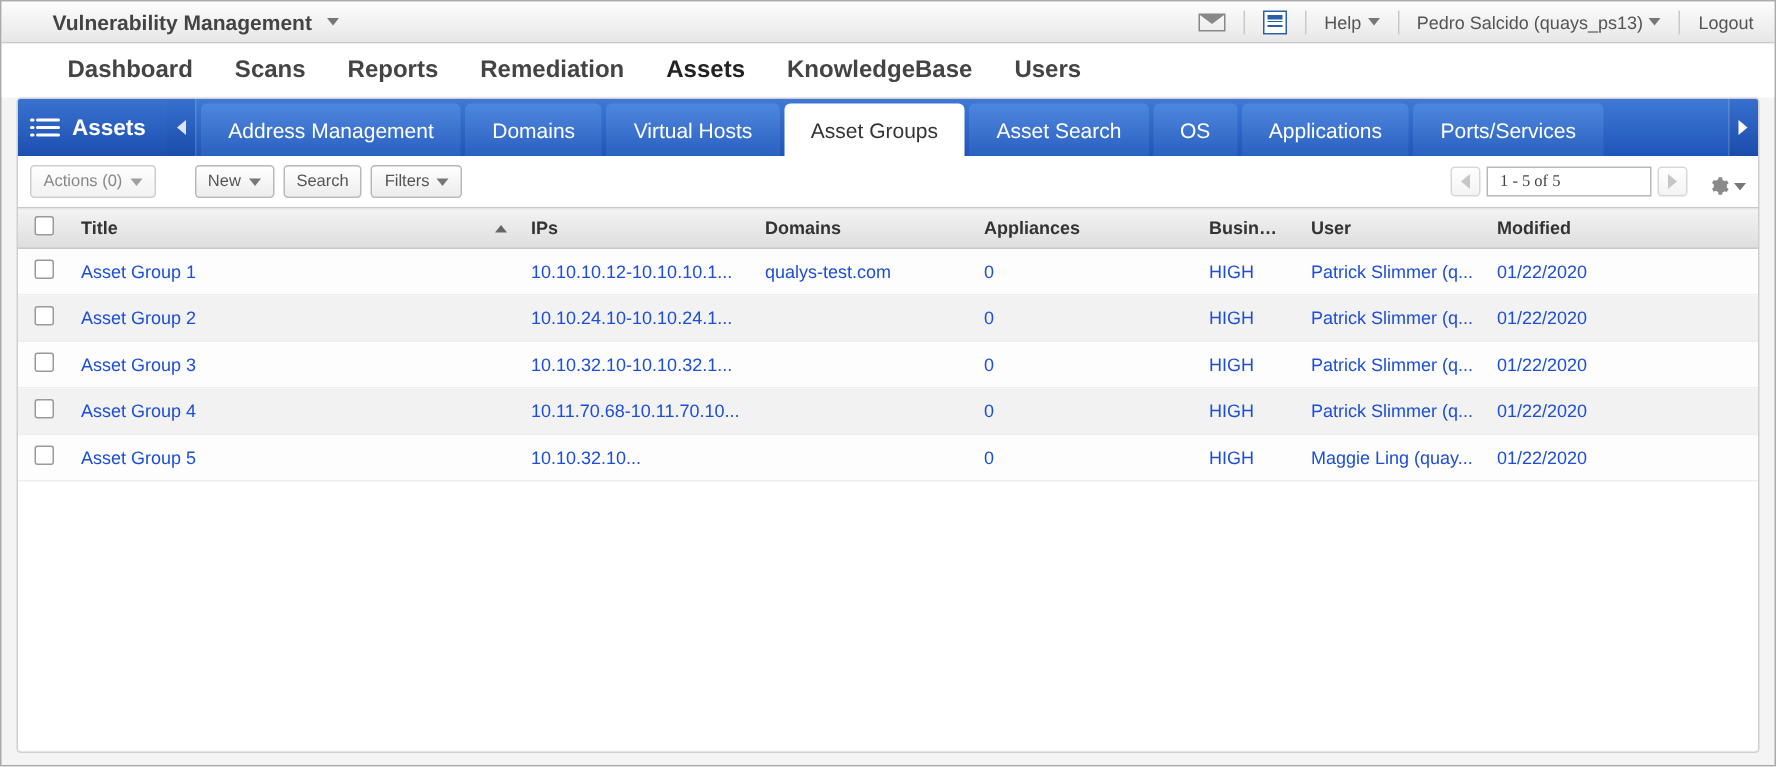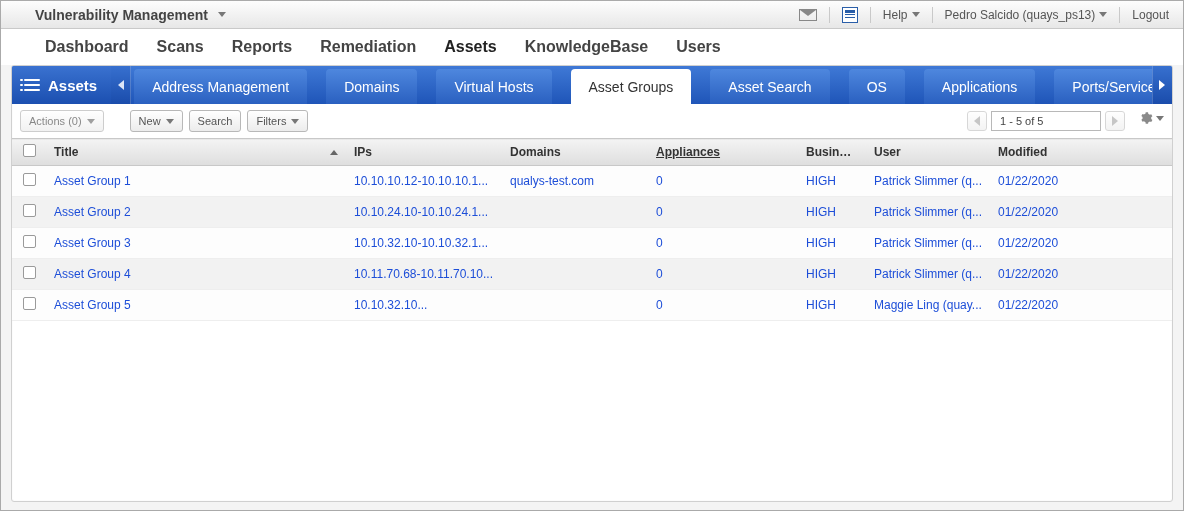--- a/index.html
+++ b/index.html
@@ -124,21 +124,21 @@
   .subnav-scroll {
     width:20px; display:flex; align-items:center; justify-content:center;
     background: linear-gradient(#3770cf, #1a4cab);
     cursor:pointer;
   }
   .subnav-scroll.left { box-shadow: inset -1px 0 0 rgba(255,255,255,0.2); }
   .subnav-scroll.right { box-shadow: inset 1px 0 0 rgba(255,255,255,0.2); }
   .chev-l, .chev-r { width:0;height:0;border-top:5px solid transparent;border-bottom:5px solid transparent;}
   .chev-l { border-right:6px solid #dbe5f7; }
   .chev-r { border-left:6px solid #fff; }
-  .subnav-tabs { display:flex; align-items:stretch; flex:1; gap:19px; padding: 3px 3px 0 3px; overflow:hidden;}
+  .subnav-tabs { display:flex; align-items:stretch; flex:1; gap:3px; padding: 3px 3px 0 3px; overflow:hidden;}
   .subtab {
     display:flex; align-items:center; padding: 0 18px;
     background: linear-gradient(#4e87de, #2a60c0);
     color:#fff; font-size:14px; border-radius:4px 4px 0 0;
     cursor:pointer; white-space:nowrap;
   }
   .subtab.active {
     background: #fff; color:#333;
   }
 
@@ -161,21 +161,21 @@
     display:inline-flex;
     align-items:center;
     gap:5px;
     cursor:pointer;
     justify-content:space-between;
   }
   .btn.disabled { opacity:0.7; cursor:default; }
   .btn .chev-down { border-top-color:#777; }
   .toolbar-spacer { flex:1; }
   .pager {
-    display:flex; align-items:flex-start; gap:4px;
+    display:flex; align-items:flex-end; gap:4px;font-family:Liberation Serif, serif;
   }
   .pager-btn {
     width:20px; height:20px; border:1px solid #b8b8b8; border-radius:3px;
     background: linear-gradient(#fff,#eaeaea);
     display:flex; align-items:center; justify-content:center;
     cursor:pointer;
   }
   .pager-btn.disabled { opacity:0.55; cursor:default; }
   .pager-ind {
     height:20px; min-width:110px; border:1px solid #b8b8b8; background:#fff;
@@ -200,21 +200,21 @@
     text-align:left;
     padding: 5px 8px;
     white-space:nowrap;
     overflow:hidden;
     text-overflow:ellipsis;
   }
   .table thead th:first-child { width:34px; text-align:center; padding:5px 4px; }
   .col-title { width:300px; }
   .col-ips { width:156px; }
   .col-domains { width:146px; }
-  .col-appliances { width:150px;text-decoration:underline; }
+  .col-appliances { width:150px; }
   .col-business { width:68px; }
   .col-user { width:124px; }
   .col-modified { width:auto; }
   .table tbody td {
     padding: 7px 8px;
     font-size:12px;
     color:#1d4ed8;
     white-space:nowrap;
     overflow:hidden;
     text-overflow:ellipsis;

